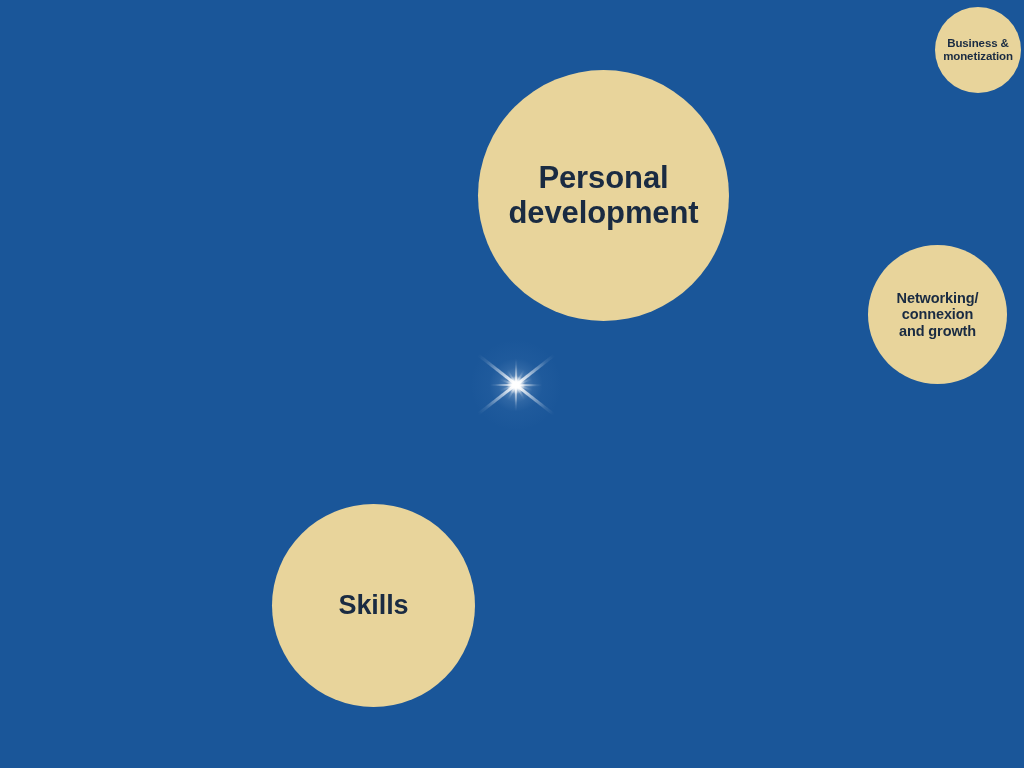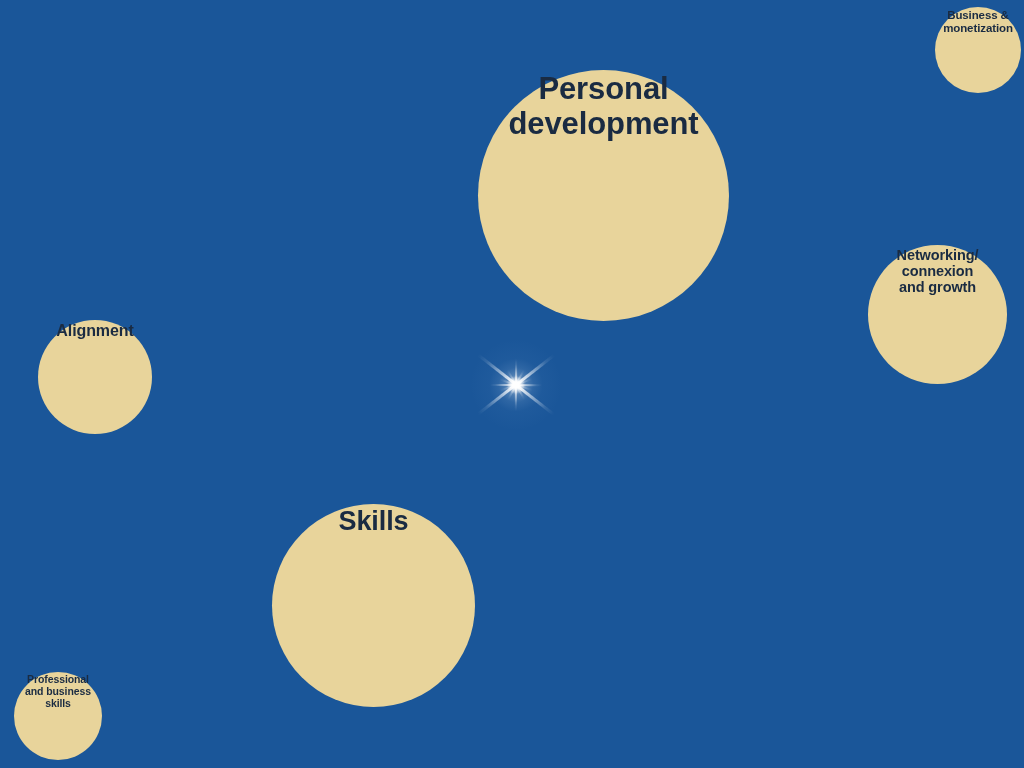--- a/index.html
+++ b/index.html
@@ -22,20 +22,21 @@
     background: #1a5699;
     overflow: hidden;
   }
 
   .bubble {
     position: absolute;
     box-sizing: border-box;
     border-radius: 50%;
     background: #e8d49b;
     display: flex;
+    align-items: center;
     justify-content: center;
     text-align: center;
     color: #1a2b42;
     font-family: "Liberation Sans", sans-serif;
     font-weight: bold;
     line-height: 1.12;
     padding: 2px 4px;
     -webkit-user-select: none;
     user-select: none;
   }
@@ -193,34 +194,26 @@
     <span class="bubble-label">Personal
 development</span>
   </div>
 
   <div class="bubble b-networking">
     <span class="bubble-label">Networking/
 connexion
 and growth</span>
   </div>
 
-  <div class="bubble b-alignment">
-    <span class="bubble-label">Alignment</span>
-  </div>
 
   <div class="bubble b-skills">
     <span class="bubble-label">Skills</span>
   </div>
 
 
-  <div class="bubble b-professional">
-    <span class="bubble-label">Professional
-and business
-skills</span>
-  </div>
 
   <div class="sparkle">
     <div class="glow"></div>
     <div class="ray diag d1"></div>
     <div class="ray diag d2"></div>
     <div class="ray diag d3"></div>
     <div class="ray diag d4"></div>
     <div class="ray card c1"></div>
     <div class="ray card c2"></div>
     <div class="ray card c3"></div>

